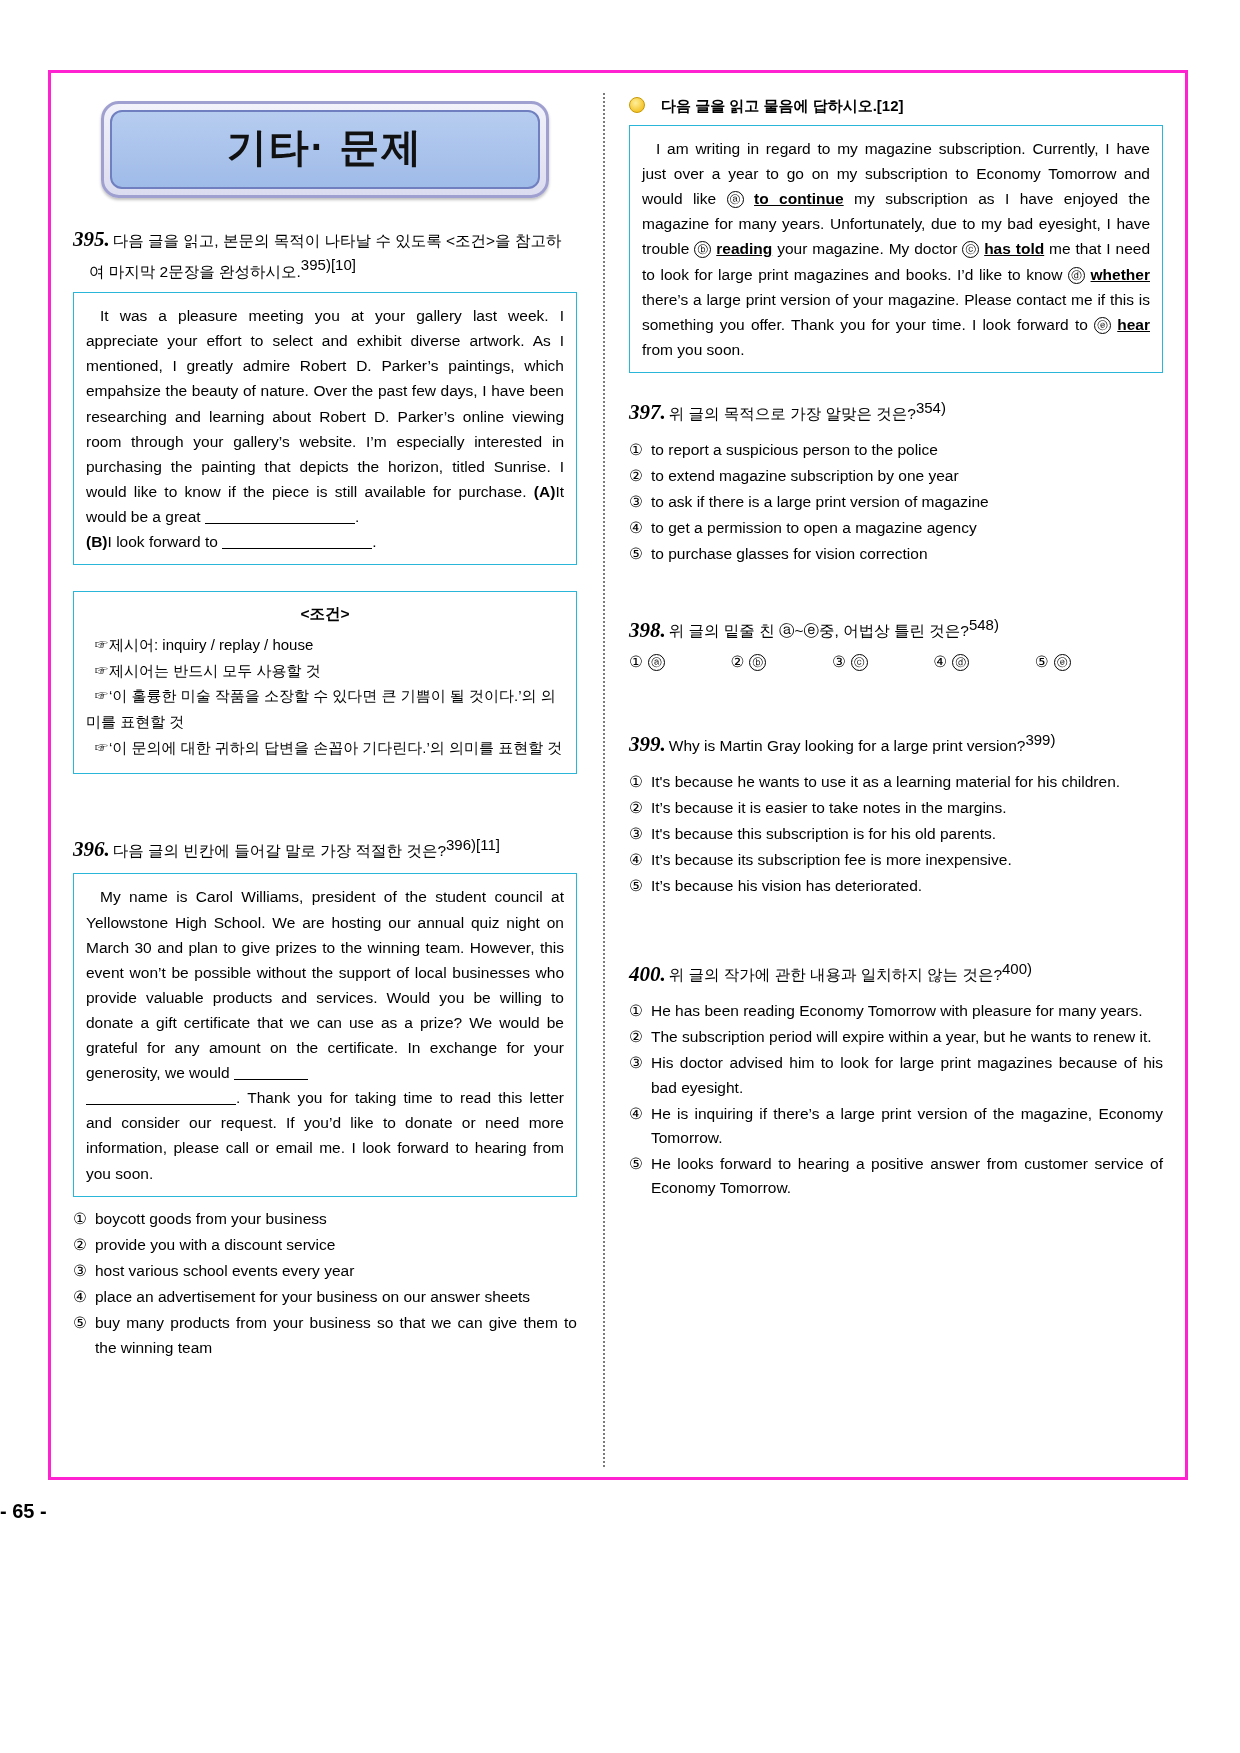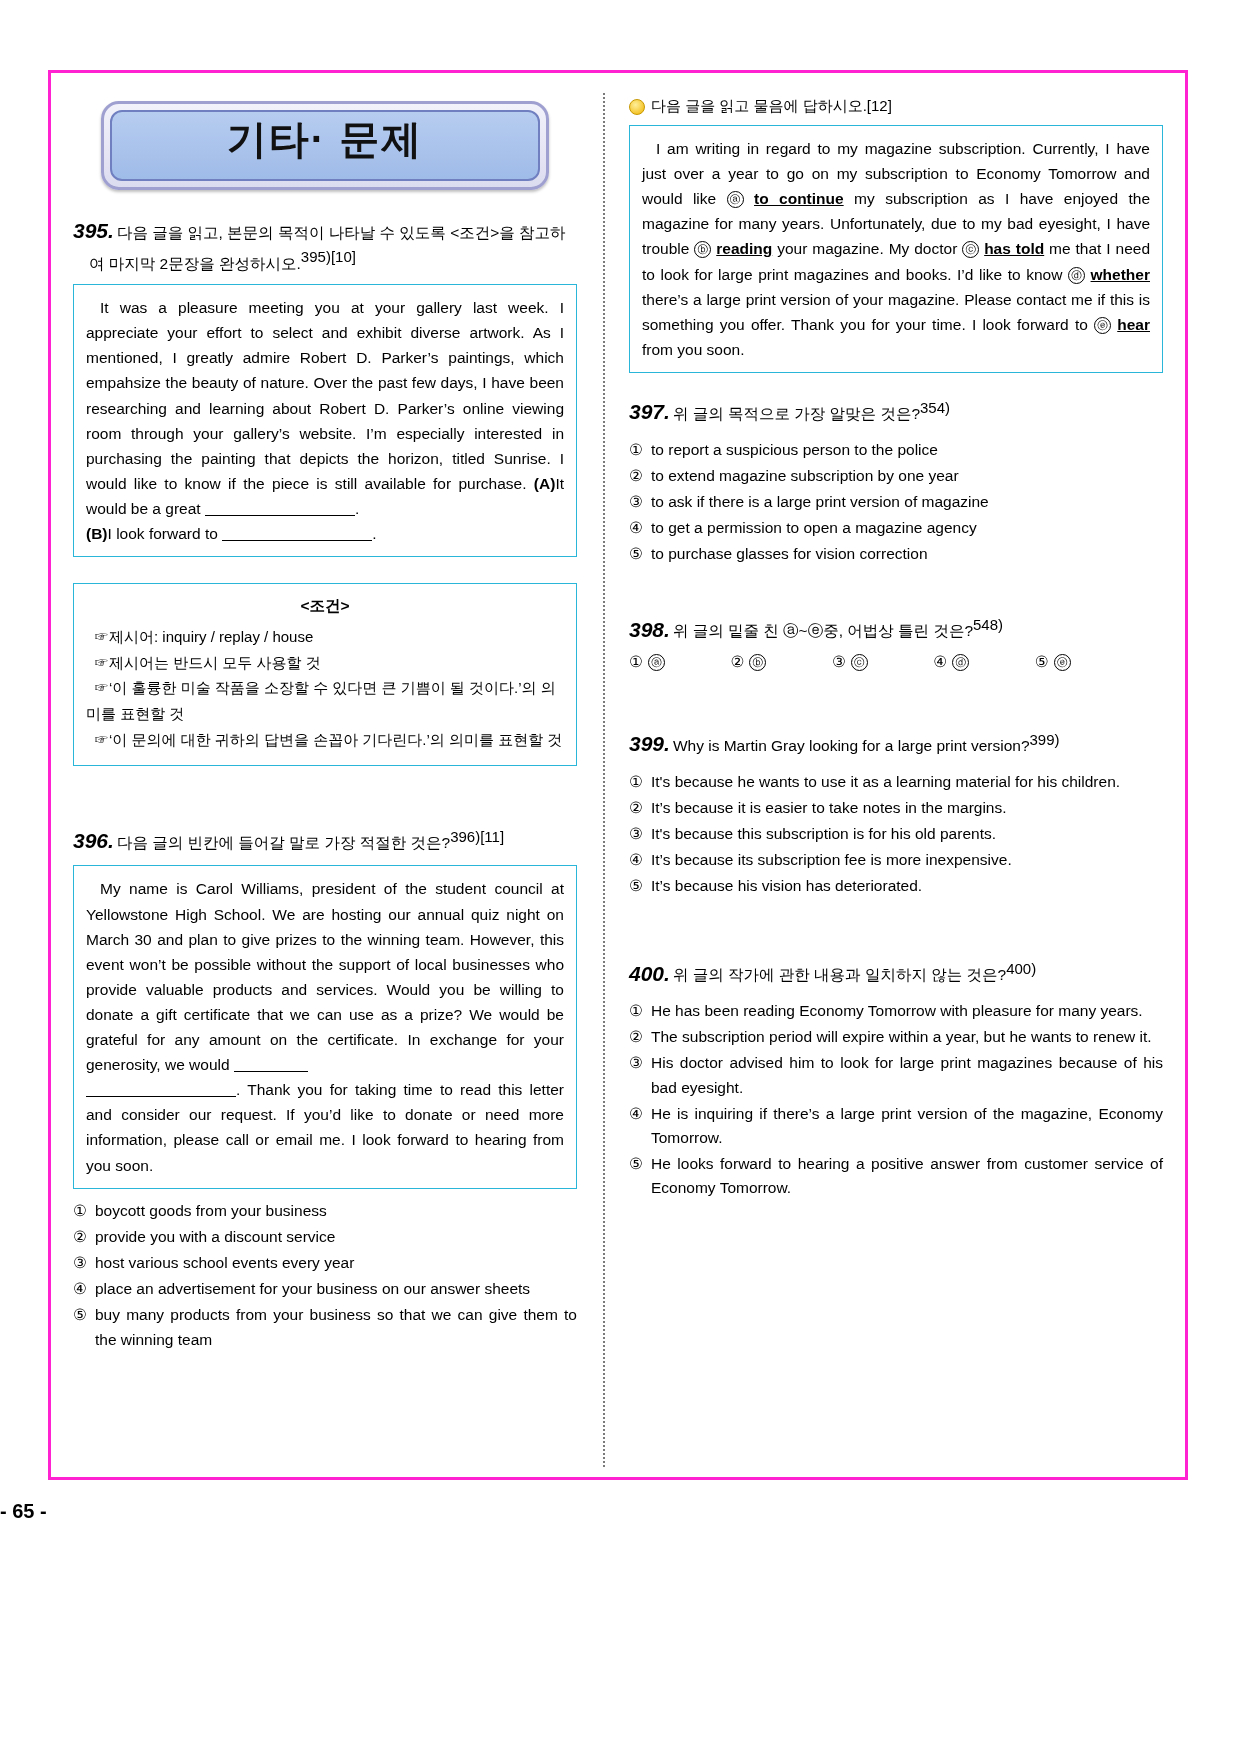--- a/index.html
+++ b/index.html
@@ -55,37 +55,37 @@
     border-radius: 18px;
     background: linear-gradient(#f2f2fb, #dcdcf0);
     padding: 6px;
     box-shadow: 0 2px 3px rgba(0,0,0,0.25);
   }
   .title-inner {
     border: 2px solid #6f7fc0;
     border-radius: 12px;
     background: linear-gradient(#b7cdf0, #9fbbe8);
     text-align: center;
-    padding: 0 0 12px 0;
+    padding: 8px 0 12px 0;
   }
   .title-inner span {
     font-size: 40px;
     font-weight: bold;
     letter-spacing: 2px;
     color: #111;
   }
 
   
   .q-head {
     margin-top: 26px;
     font-size: 15.5px;
     line-height: 1.45;
   }
   .q-num {
-    font-family: Liberation Sans, sans-serif;
+    font-family: Liberation Serif, serif;
     font-style: italic;
     font-weight: bold;
     font-size: 21px;
     margin-right: 3px;
   }
   .q-sup {
     font-size: 15px;
     vertical-align: super;
   }
 
@@ -140,24 +140,24 @@
     text-align: left;
   }
   .choice .ctext {
     flex: 1;
     text-align: justify;
   }
 
   
   .rhead {
     font-size: 15px;
-    font-weight: normal;
+    font-weight: bold;
     display: flex;
-    align-items: center;
-    gap: 6px;
+    align-items: flex-start;
+    gap: 16px;
     margin-top: 4px;
   }
   .bulb {
     display: inline-block;
     width: 14px; height: 14px;
     border-radius: 50%;
     background: radial-gradient(circle at 40% 35%, #ffef9a, #f0b400);
     border: 1px solid #c89800;
   }
   .ul-bold {

